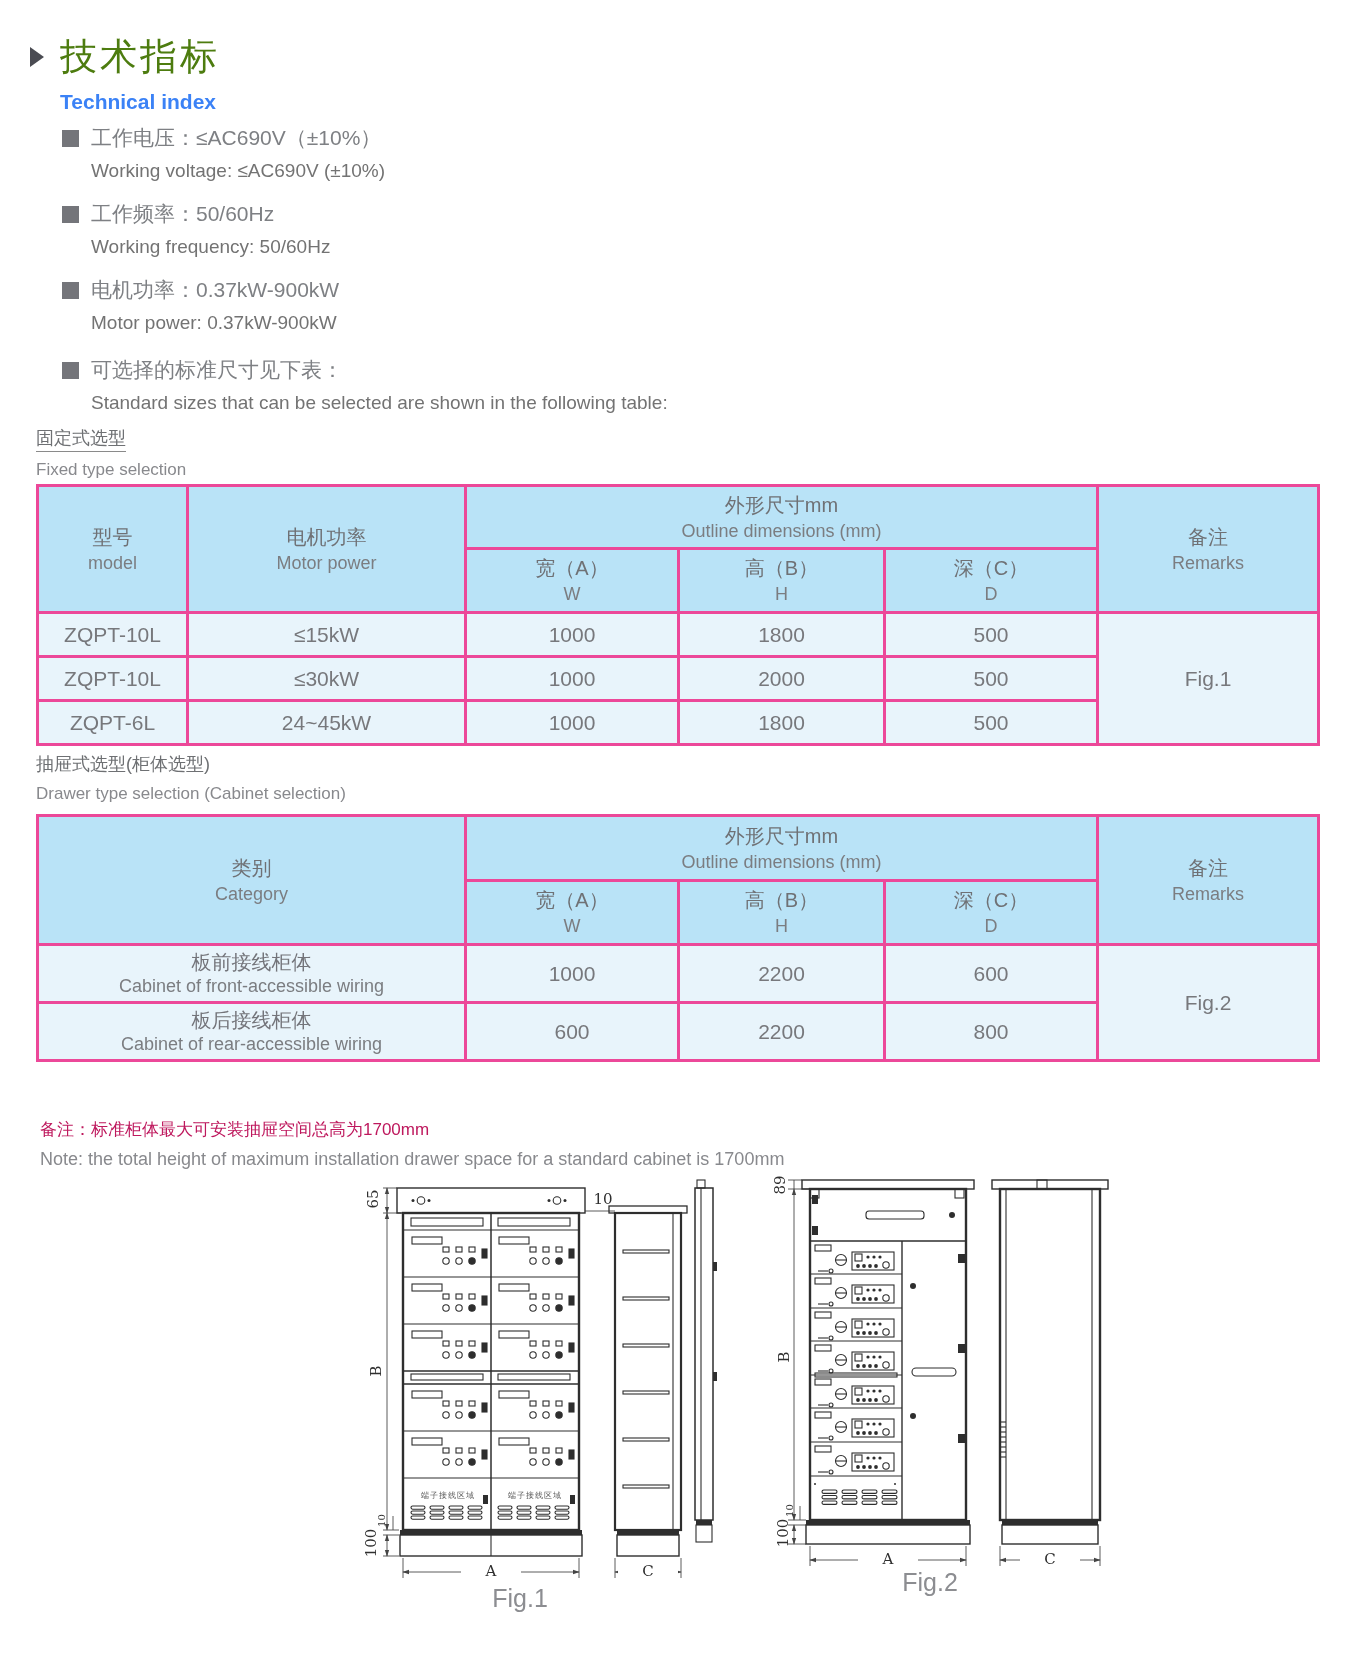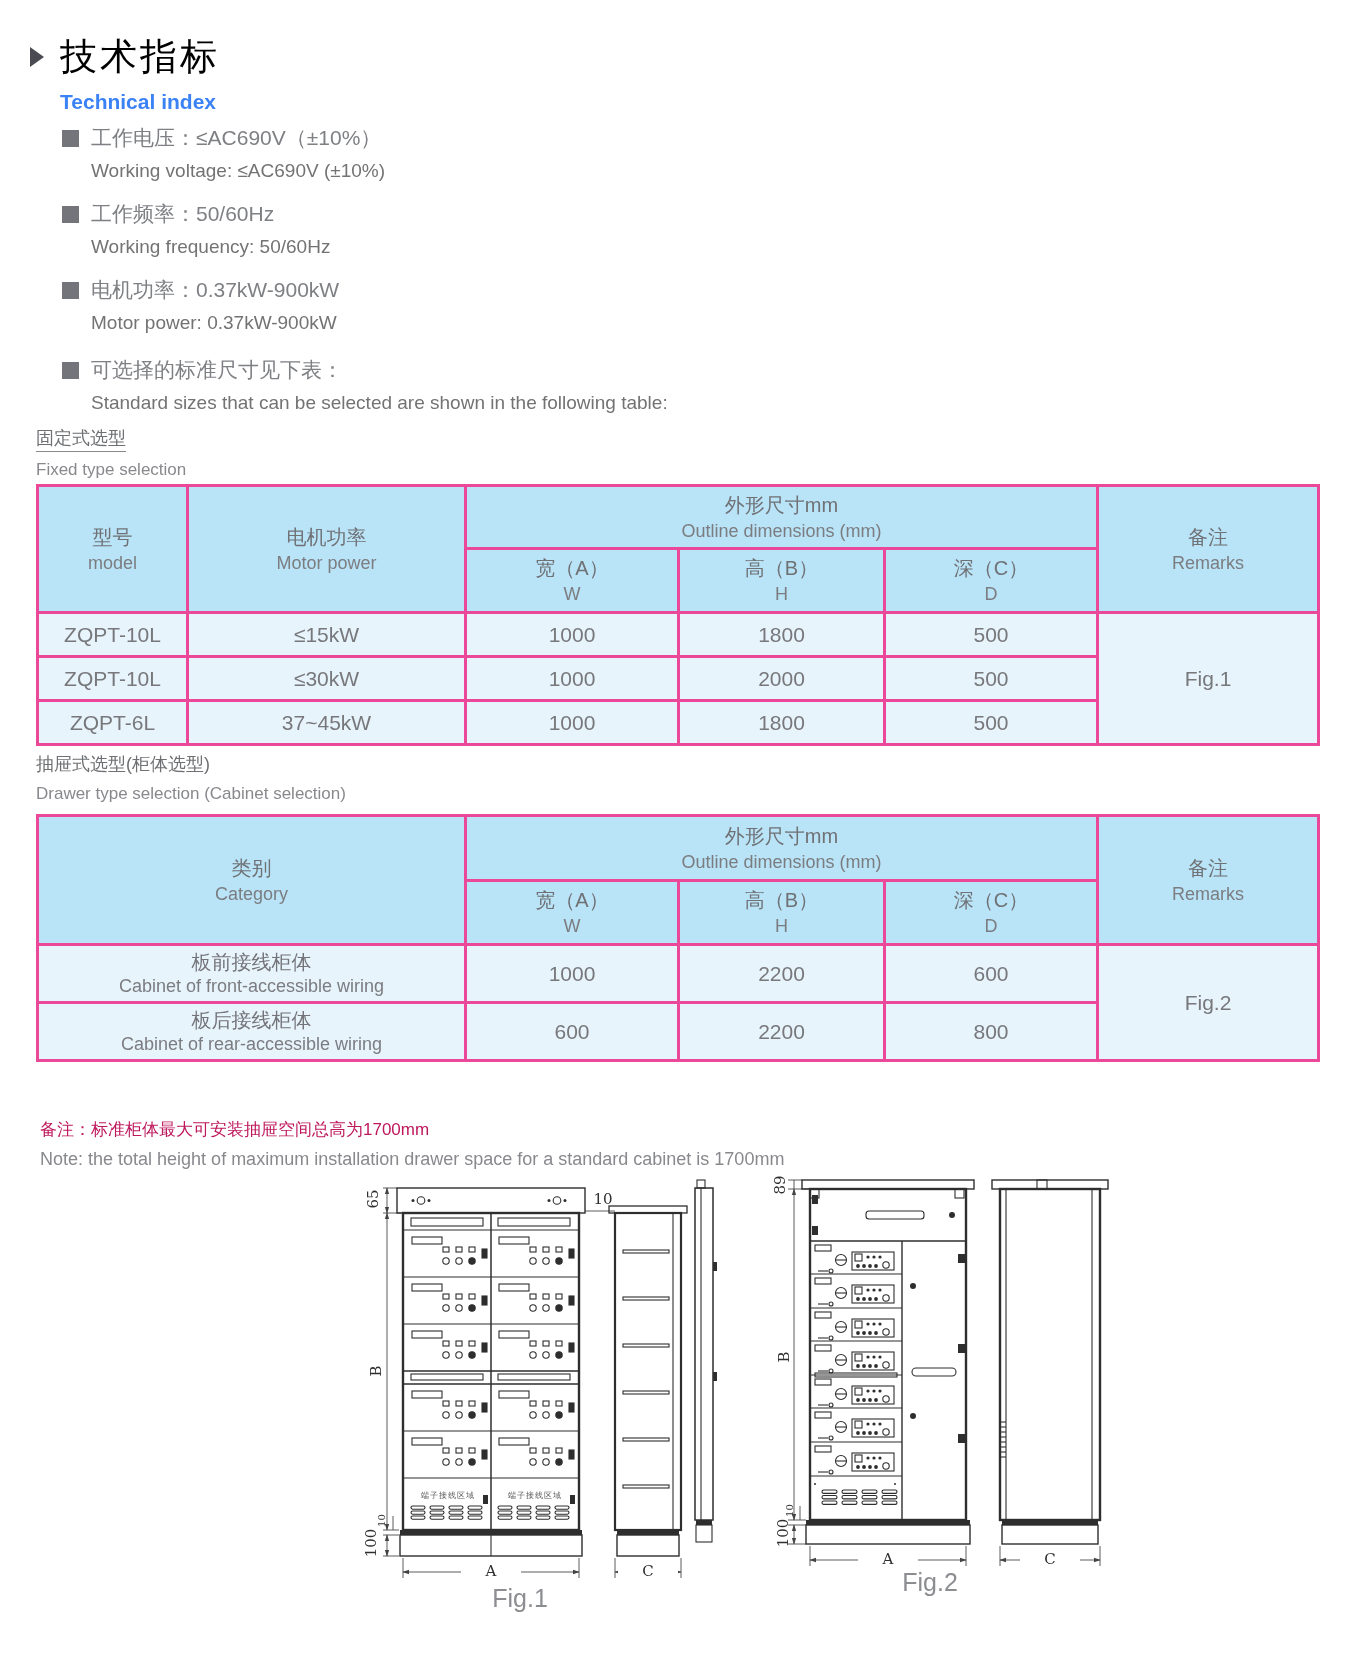--- a/index.html
+++ b/index.html
@@ -2,21 +2,21 @@
 <html><head>
 <meta charset="utf-8">
 <style>
   html,body{margin:0;padding:0;background:#fff;}
   .page{position:relative;width:1357px;height:1660px;background:#fff;overflow:hidden;
         font-family:"Liberation Sans",sans-serif;}
   
   .hdr{position:absolute;left:30px;top:32px;}
   .hdr-row{display:flex;align-items:center;gap:16px;}
   .tri{width:0;height:0;border-left:14px solid #4A4B52;border-top:10px solid transparent;border-bottom:10px solid transparent;}
-  .title-zh{font-size:37px;color:#000000;letter-spacing:3px;}
+  .title-zh{font-size:37px;color:#4d7c0f;letter-spacing:3px;}
   .title-en{font-size:21px;color:#3b82f6;margin:8px 0 0 30px;font-weight:bold;}
   
   .specs{position:absolute;left:62px;top:122px;width:1260px;}
   .spec-col.right{position:absolute;left:643px;top:0;}
   .spec-item{margin:0 0 6px 0;}
   .spec-item.gap{margin-top:16px;}
   .spec-zh{display:flex;align-items:center;gap:12px;font-size:21px;color:#7E8084;height:32px;}
   .bullet{width:17px;height:17px;background:#74757A;flex:none;}
   .spec-en{font-size:19px;color:#737373;margin:6px 0 12px 29px;height:26px;}
   
@@ -161,21 +161,21 @@
       </tr>
       <tr>
         <td>ZQPT-10L</td>
         <td>≤30kW</td>
         <td>1000</td>
         <td>2000</td>
         <td>500</td>
       </tr>
       <tr>
         <td>ZQPT-6L</td>
-        <td>37~45kW</td>
+        <td>24~45kW</td>
         <td>1000</td>
         <td>1800</td>
         <td>500</td>
       </tr>
     </tbody>
   </table>
 
   <div class="section" style="top:752px">
     <div><span class="sec-zh">抽屉式选型(柜体选型)</span></div>
     <div class="sec-en">Drawer type selection (Cabinet selection)</div>

